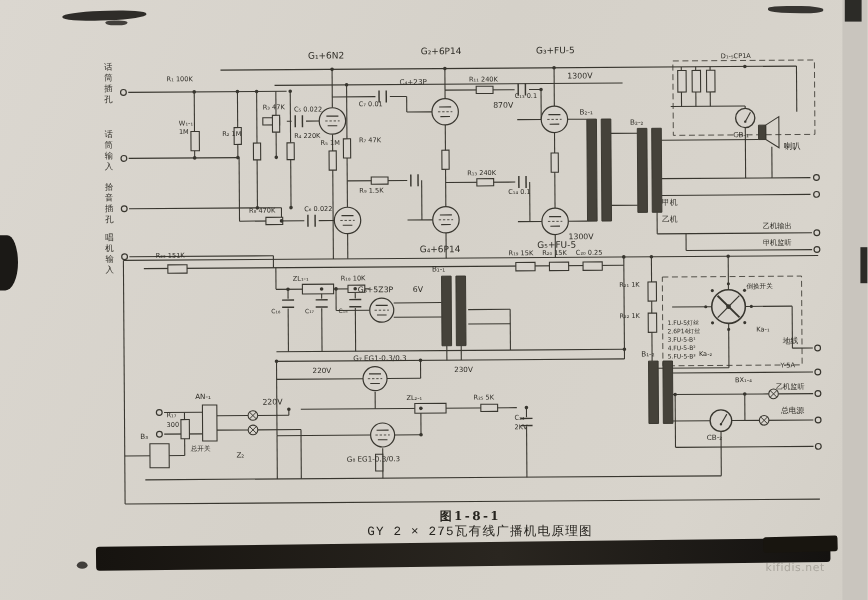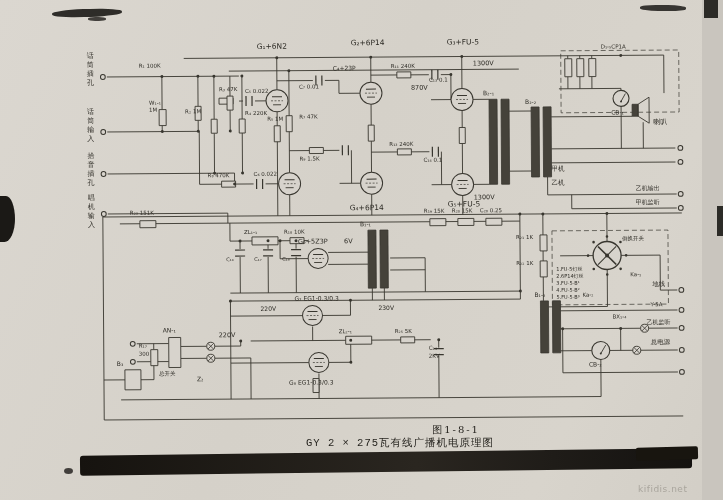--- a/index.html
+++ b/index.html
@@ -8,31 +8,31 @@
     background:#dad6cf;
     font-family:"DejaVu Sans", sans-serif;
   }
   .paper{
     position:absolute;inset:0;
     background:linear-gradient(115deg,#dbd7d0 0%,#d5d1c9 45%,#d8d4cc 80%,#d2cec6 100%);
   }
   .right-shade{position:absolute;top:0;left:702px;width:21px;height:500px;background:#c9c5be;}
   svg{position:absolute;top:0;left:0;}
   .caption-fig{
-    position:absolute;left:340px;top:423px;width:140px;text-align:right;
-    font-family:"DejaVu Serif", serif;font-weight:normal;font-size:10px;
+    position:absolute;left:322px;top:423px;width:140px;text-align:center;
+    font-family:"DejaVu Serif", serif;font-weight:bold;font-size:10px;
     letter-spacing:2px;color:#26241f;
   }
   .caption-title{
     position:absolute;left:240px;top:436px;width:320px;text-align:center;
     font-family:Liberation Mono, monospace;font-size:10.5px;
     letter-spacing:1px;color:#26241f;
   }
   .watermark{
-    position:absolute;left:638px;top:484px;font-size:9px;color:#a9a59d;
+    position:absolute;left:638px;top:469px;font-size:9px;color:#a9a59d;
     letter-spacing:0.5px;
   }
   .art{position:absolute;background:#1b1916;}
   .art-strip{
     left:80px;top:452px;width:612px;height:20px;
     background:linear-gradient(90deg,#16130f,#2a2620 55%,#141210);
     transform:rotate(-0.7deg);border-radius:3px;
   }
   .art-strip2{left:636px;top:447px;width:62px;height:13px;transform:rotate(-1.4deg);border-radius:2px;background:#18150f;}
   .art-tl{left:52px;top:9px;width:70px;height:8px;border-radius:45%;transform:rotate(-2deg);opacity:.9;}

